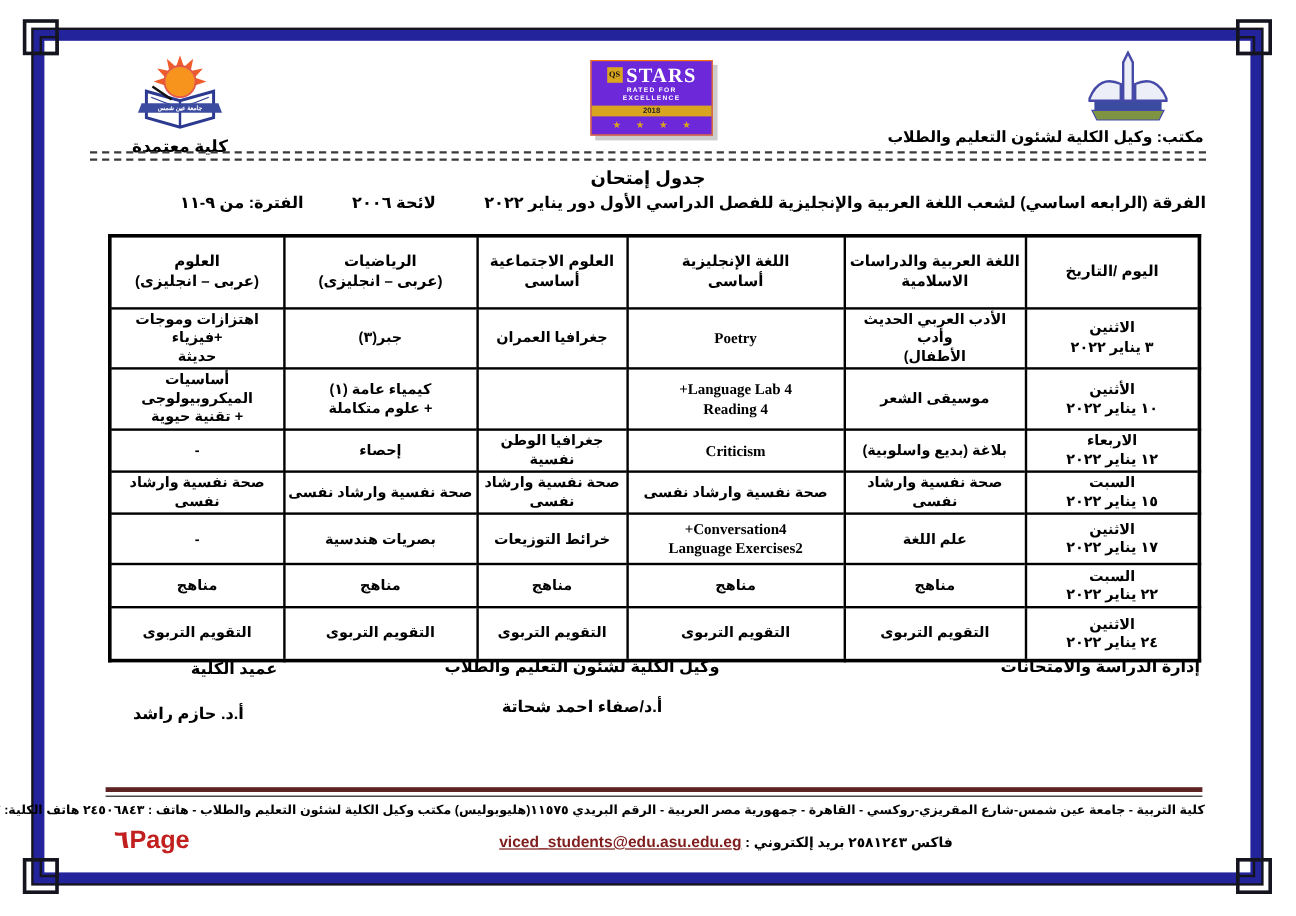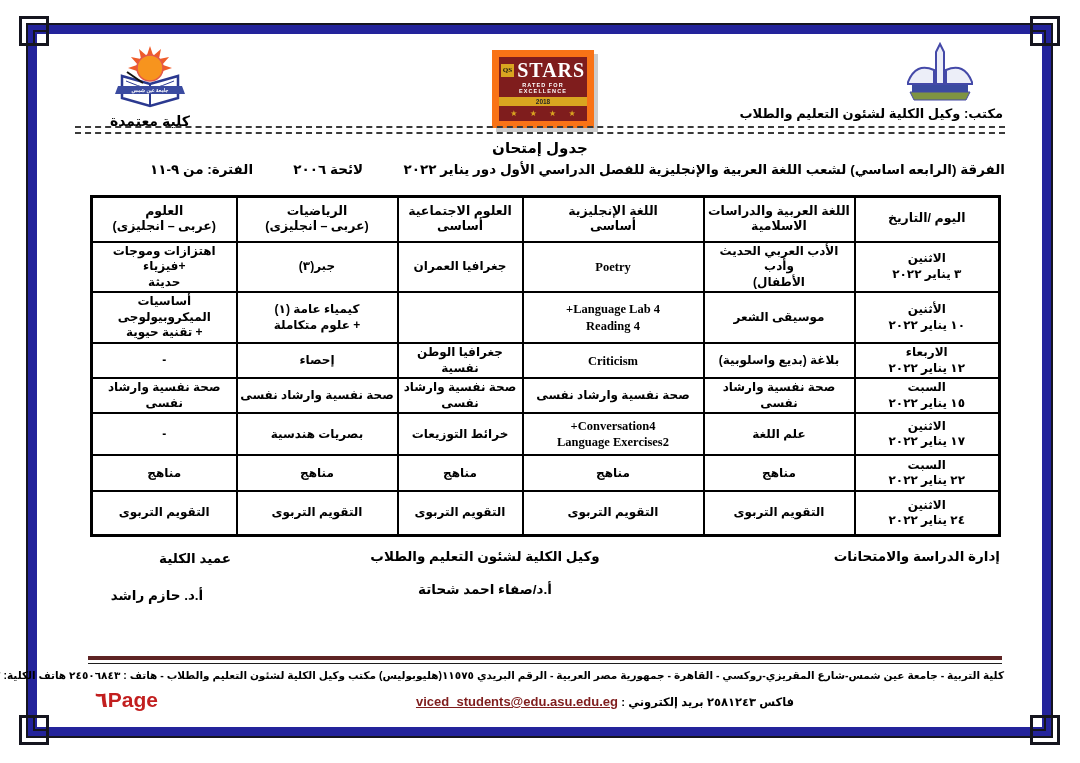--- a/index.html
+++ b/index.html
@@ -22,27 +22,27 @@
   .corner-s.tl{left:-4px;top:-4px}.corner-s.tr{right:-4px;top:-4px}
   .corner-s.bl{left:-4px;bottom:-4px}.corner-s.br{right:-4px;bottom:-4px}
 
   
   .college-logo{position:absolute;left:94px;top:46px;width:112px;text-align:center;}
   .college-caption{font-size:14px;margin-top:1px;letter-spacing:1px;}
   .univ-logo{position:absolute;left:903px;top:42px;width:74px;text-align:center;}
   .office-caption{position:absolute;right:77px;top:106px;font-size:13px;direction:rtl;}
 
   .badge{
-    position:absolute;left:492px;top:50px;width:102px;background:#7f1d1d;
-    border:7px solid #f97316;box-shadow:4px 4px 0 rgba(110,110,110,.35);
+    position:absolute;left:492px;top:50px;width:102px;background:#6d28d9;
+    border:1px solid #f97316;box-shadow:4px 4px 0 rgba(110,110,110,.35);
     padding:3px 4px 2px;box-sizing:border-box;
   }
   .badge-top{display:flex;align-items:center;justify-content:center;gap:3px;}
   .badge-qs{background:#d9a520;color:#101010;font-size:7px;line-height:1;padding:3px 2px;font-family:"Liberation Serif",serif;}
-  .badge-title{color:#fff;font-family:"Liberation Serif",serif;font-size:20px;line-height:1;letter-spacing:1px;}
+  .badge-title{color:#fff;font-family:"Liberation Serif",serif;font-size:17px;line-height:1;letter-spacing:1px;}
   .badge-sub{color:#fff;font-size:5.5px;text-align:center;letter-spacing:1.1px;margin-top:2px;}
   .badge-year{background:#d9a520;color:#262626;font-size:6.5px;text-align:center;margin:3px -4px 0;padding:1px 0;}
   .badge-stars{color:#d9a520;text-align:center;font-size:8px;letter-spacing:5px;padding:3px 0 1px;text-indent:5px;}
 
   .dash-line{
     position:absolute;left:75px;top:126px;width:930px;height:4px;
     border-top:2px dashed #3a3a3a;border-bottom:2px dashed #3a3a3a;
   }
 
   
@@ -152,21 +152,21 @@
   <table class="exam">
     <colgroup>
       <col style="width:145px">
         <col style="width:151px">
         <col style="width:181px">
       <col style="width:125px">
         <col style="width:161px">
         <col style="width:145px">
     </colgroup>
     <tbody>
-        <tr style="height:45px">
+        <tr style="height:60px">
       <th>
             <span class="l">اليوم /التاريخ</span>
           </th>
       <th>
             <span class="l">اللغة العربية والدراسات</span>
             <span class="l">الاسلامية</span>
           </th>
       <th>
             <span class="l">اللغة الإنجليزية</span>
             <span class="l">أساسى</span>

